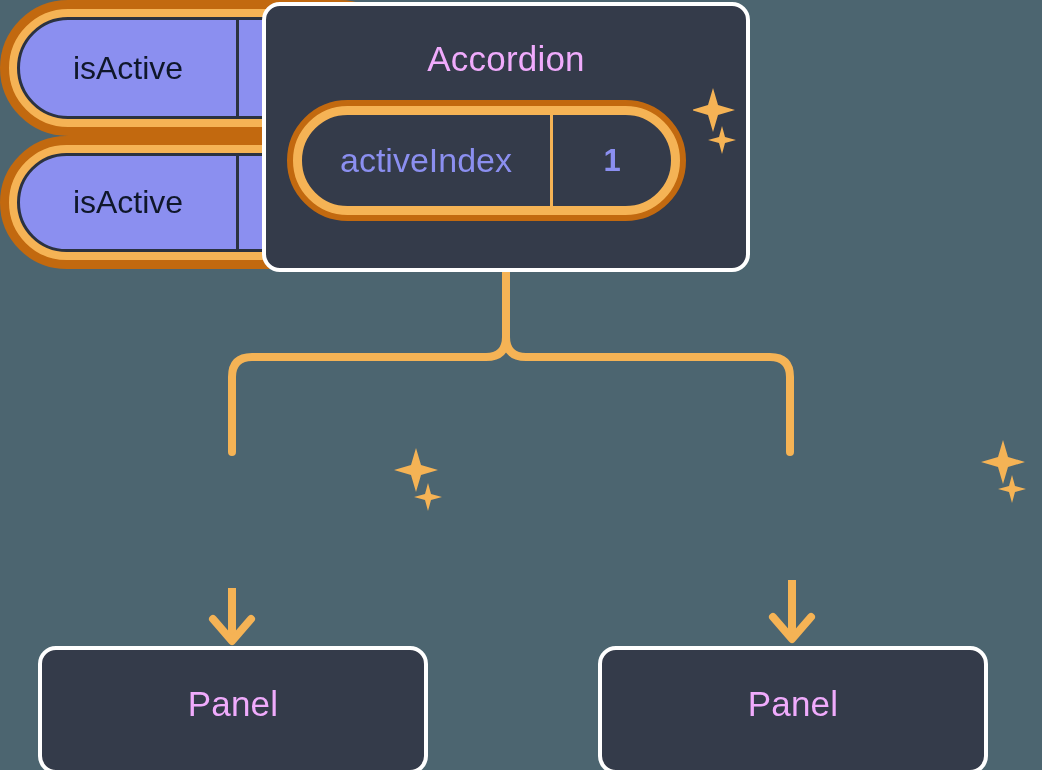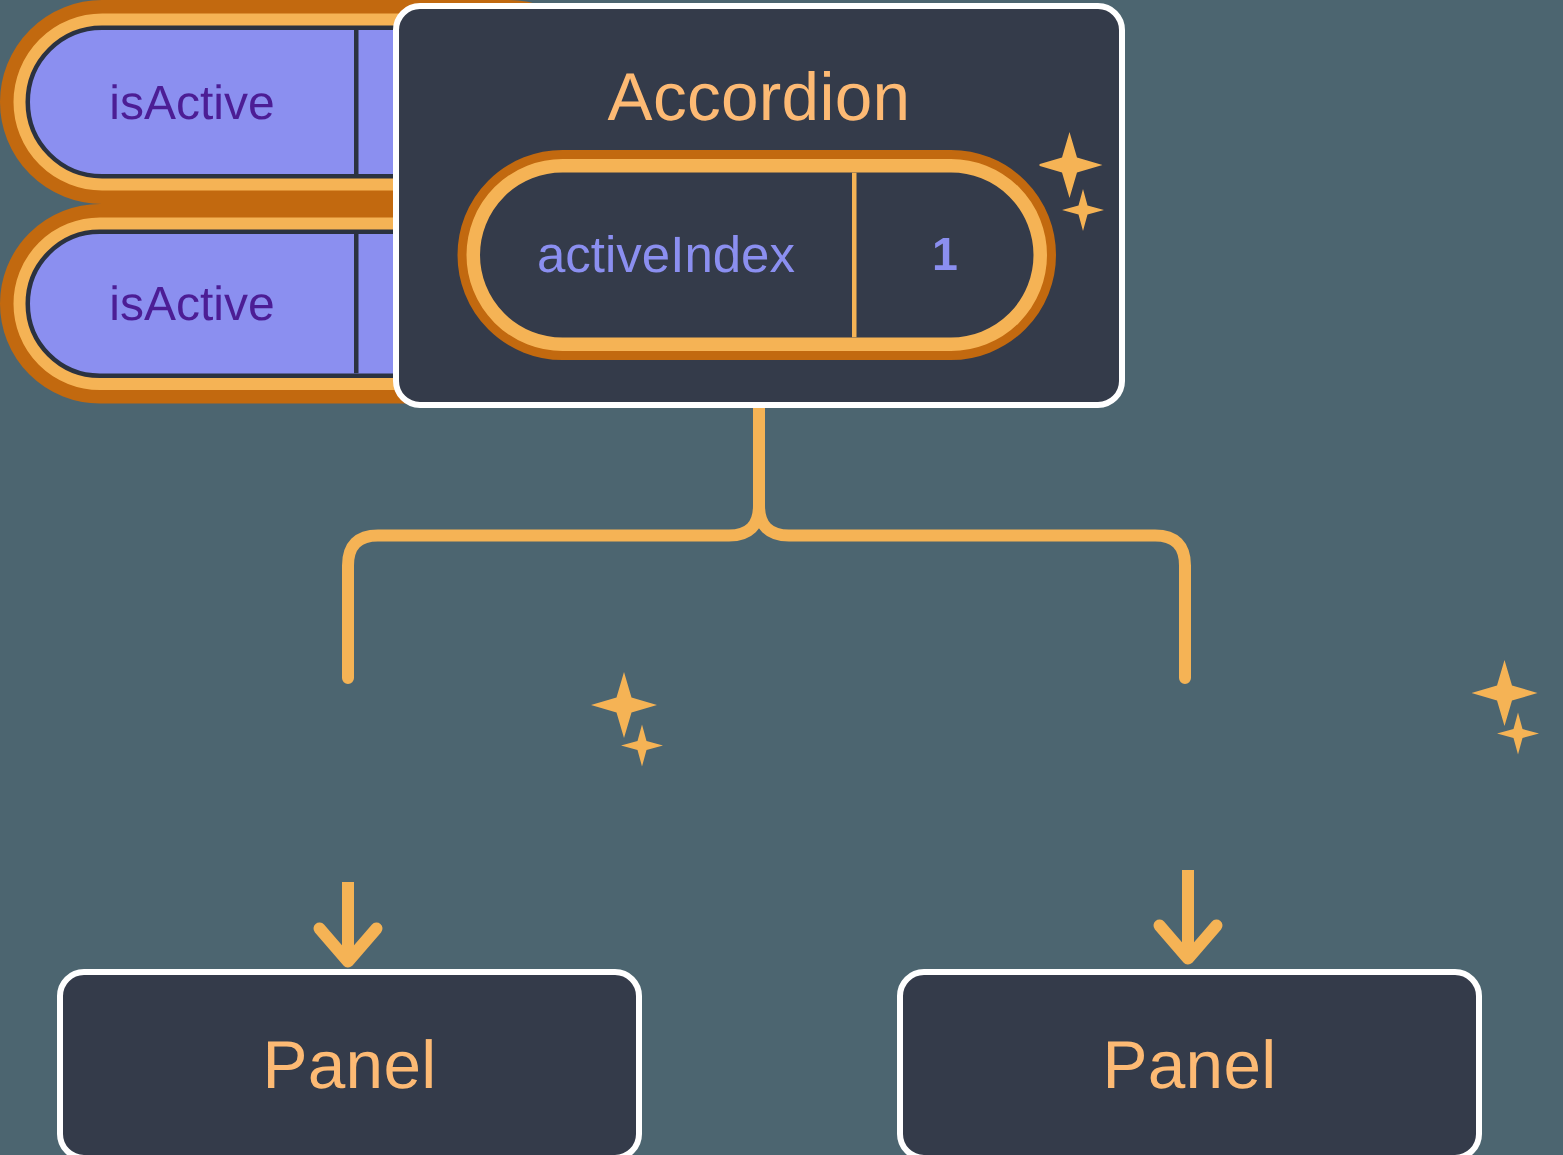--- a/index.html
+++ b/index.html
@@ -31,22 +31,22 @@
 
   
   .card {
     position: absolute;
     background: #343b4a;
     border: 4px solid #ffffff;
     border-radius: 18px;
     box-sizing: border-box;
   }
   .card-title {
-    color: #fdba74;
-    font-size: 45px;
+    color: #f0abfc;
+    font-size: 35px;
     font-weight: 400;
     text-align: center;
     letter-spacing: 0.2px;
     white-space: nowrap;
   }
 
   #accordion-card {
     left: 262px;
     top: 2px;
     width: 488px;
@@ -71,24 +71,24 @@
   .pill {
     position: absolute;
     box-sizing: border-box;
     border-radius: 999px;
     display: flex;
     align-items: stretch;
   }
 
   
   #pill-activeindex {
-    left: 305px;
+    left: 287px;
     top: 100px;
     width: 399px;
-    height: 140px;
+    height: 121px;
     border: 6px solid #c2690f;
     background: #c2690f;
     padding: 0;
   }
   #pill-activeindex .pill-inner {
     flex: 1;
     display: flex;
     align-items: stretch;
     border-radius: 999px;
     border: 9px solid #f5b355;
@@ -140,21 +140,21 @@
     border: 3px solid #2b3240;
     background: #8b8ff0;
     box-sizing: border-box;
     overflow: hidden;
   }
   .pill-filled .pill-key,
   .pill-filled .pill-val {
     display: flex;
     align-items: center;
     justify-content: center;
-    color: #4c1d95;
+    color: #0f172a;
     white-space: nowrap;
   }
   .pill-filled .pill-key {
     font-size: 32px;
     border-right: 3px solid #2b3240;
   }
   .pill-filled .pill-val {
     flex: 1;
     font-size: 31px;
     font-weight: 700;

